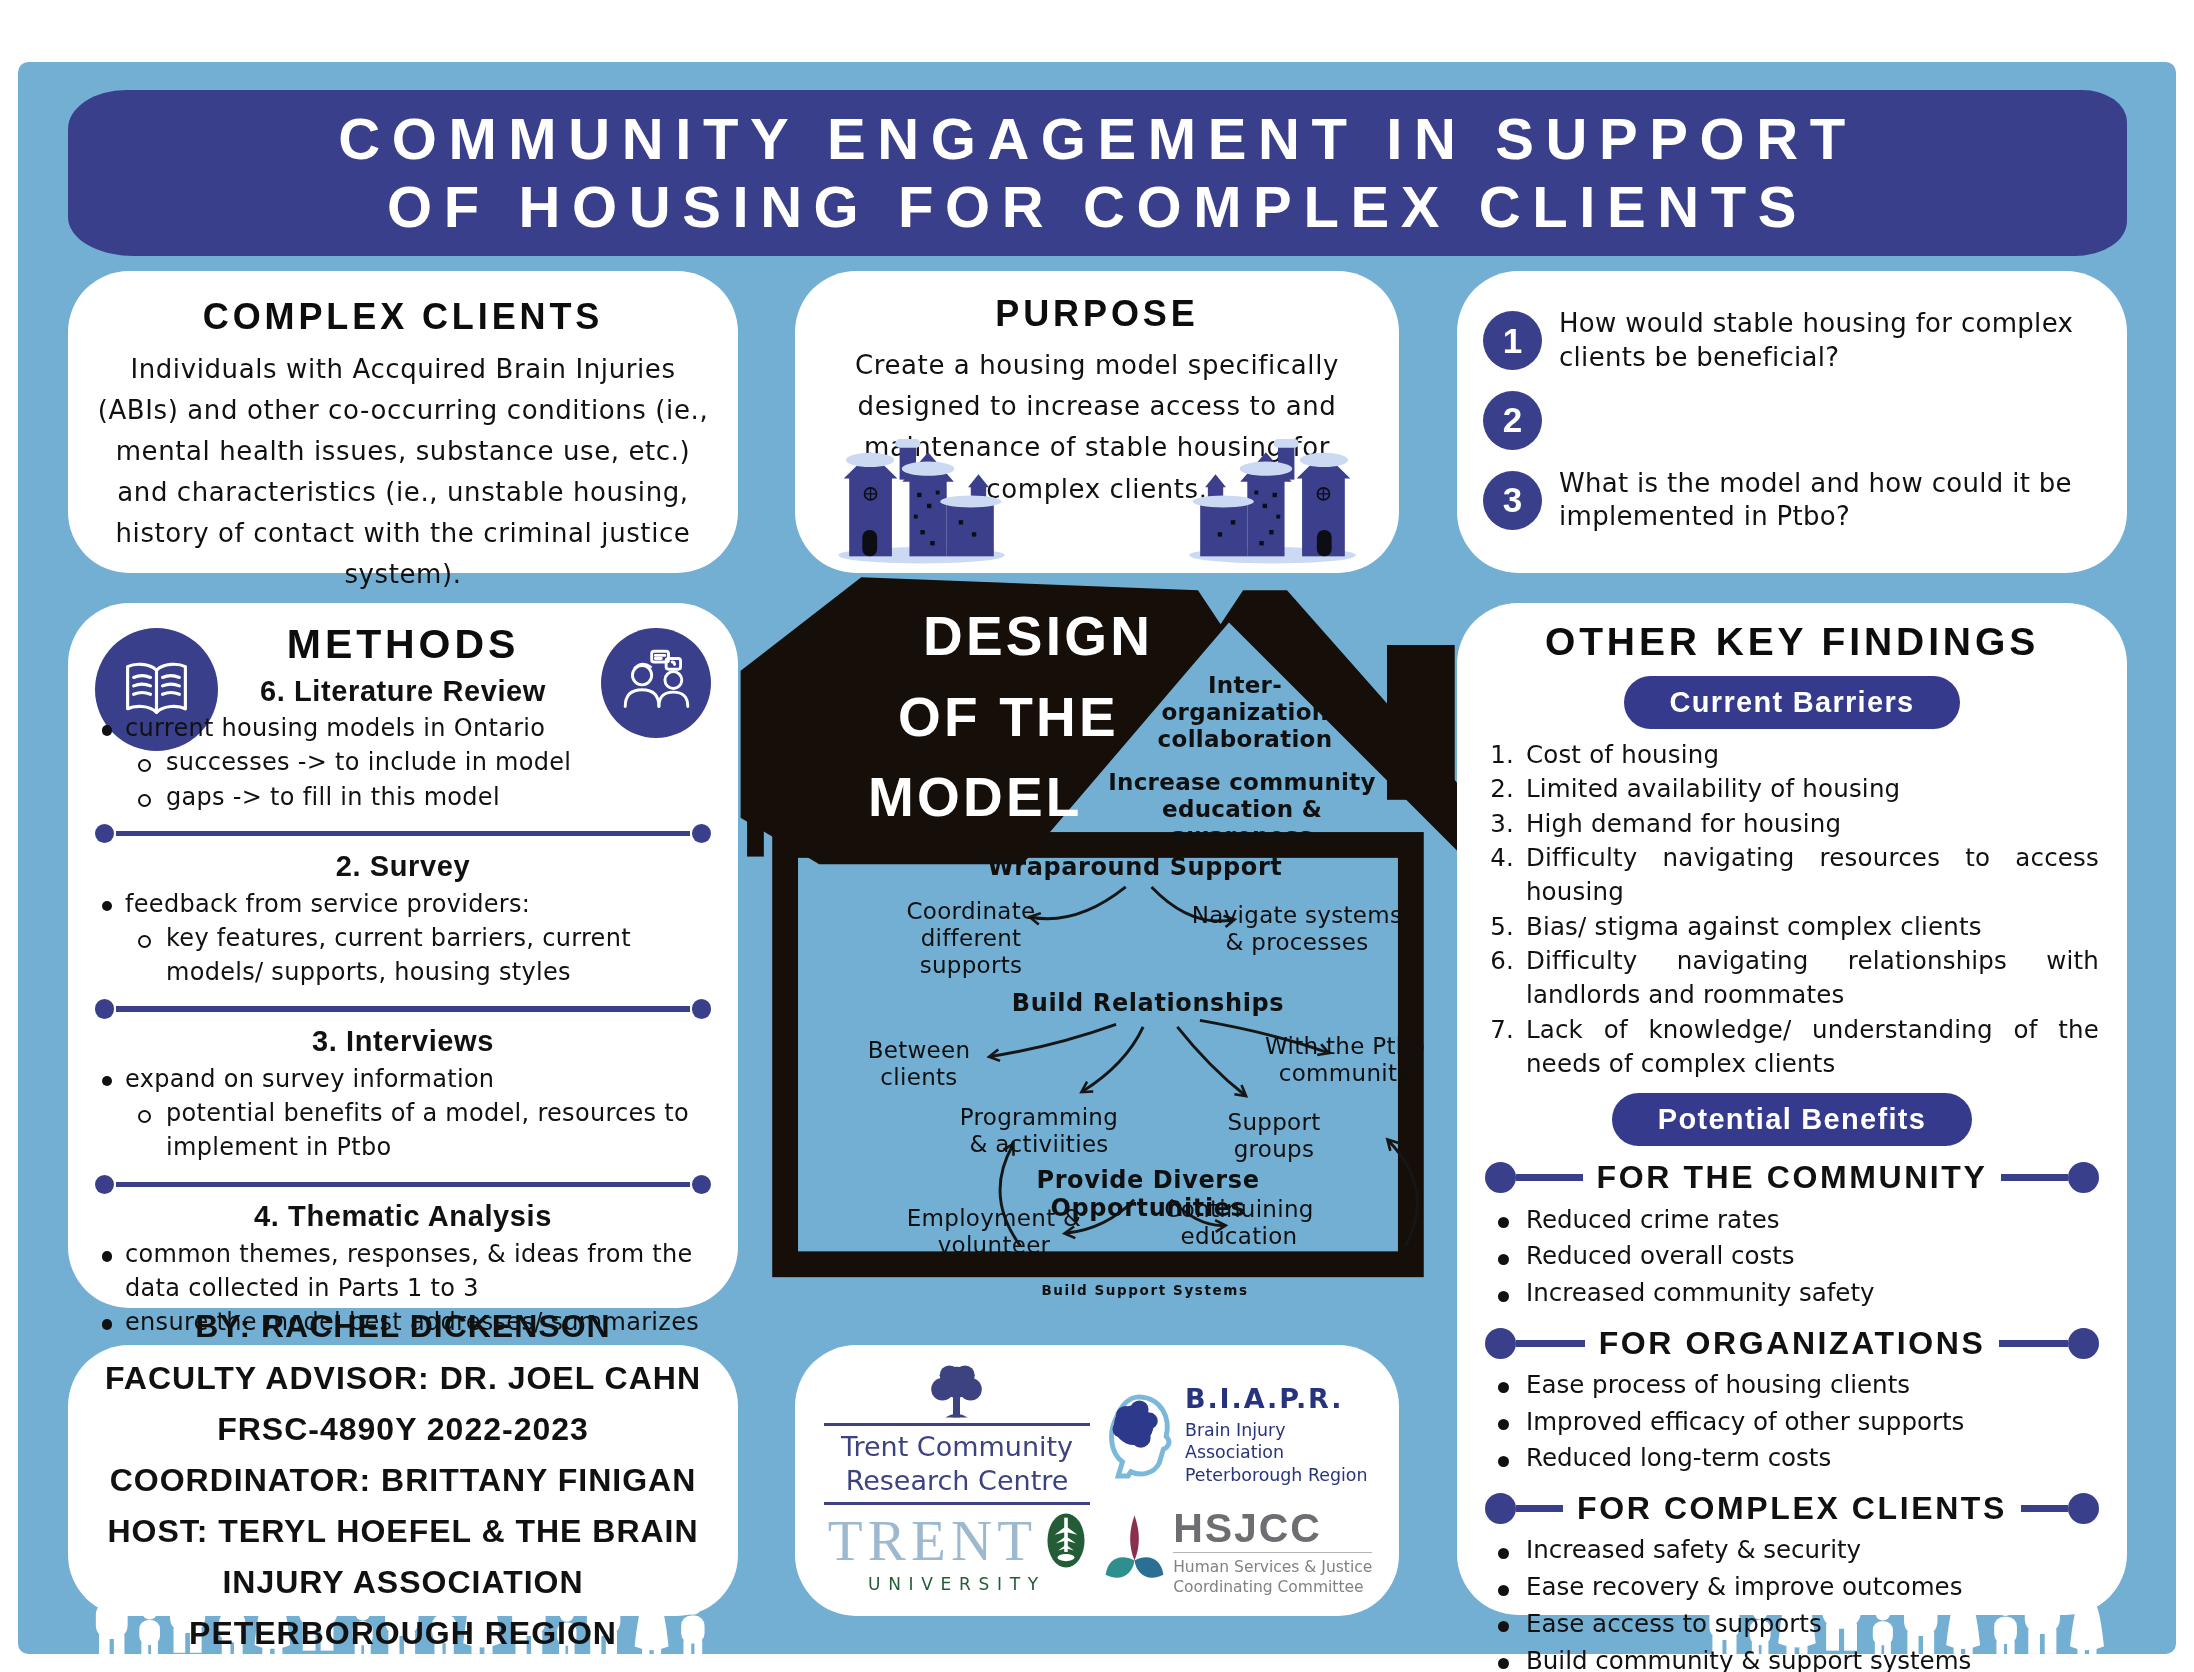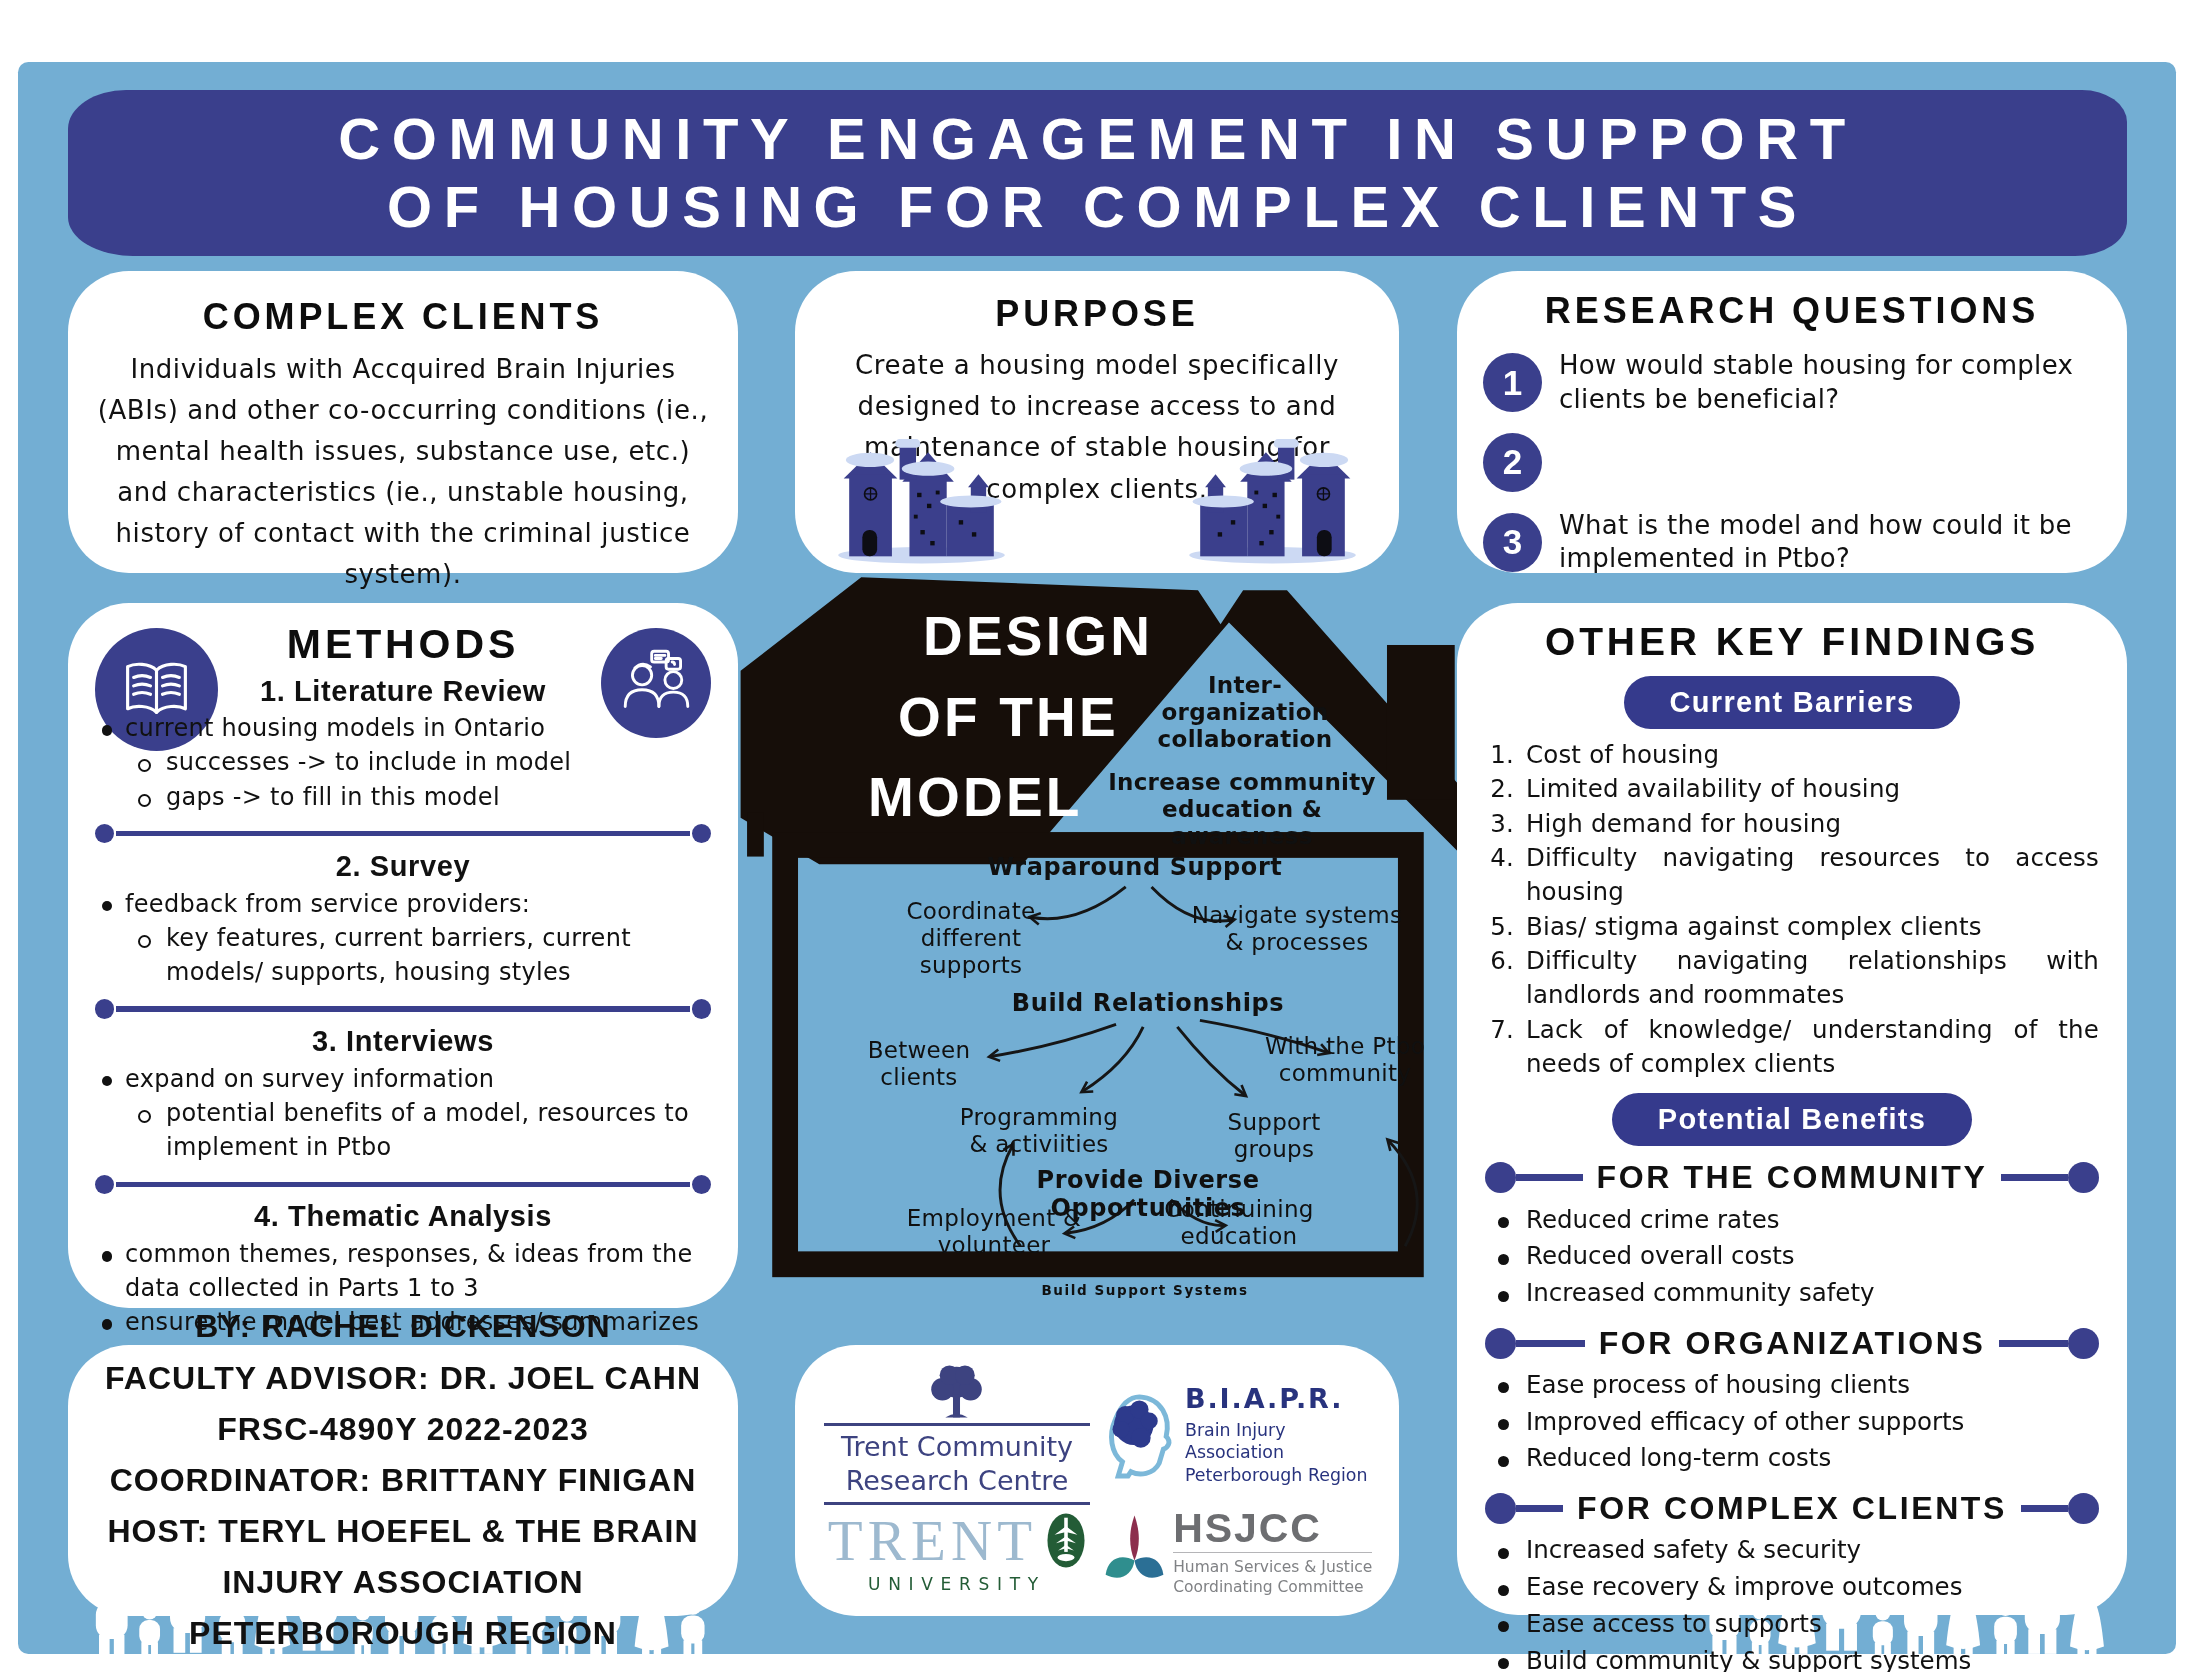--- a/index.html
+++ b/index.html
@@ -235,21 +235,20 @@
           <rect x="176" y="188" width="8" height="8"></rect>
             <rect x="228" y="150" width="8" height="8"></rect>
           <rect x="252" y="172" width="8" height="8"></rect>
             <rect x="146" y="140" width="7" height="7"></rect>
         </g>
       </svg>
     </div>
   </div>
 
   <div class="card" id="card-research">
-    <div class="h1">RESEARCH QUESTIONS</div>
     <div class="rq-row">
       <div class="qnum">1</div>
       <div class="rq-text">How would stable housing for complex clients be beneficial?</div>
     </div>
     <div class="rq-row">
       <div class="qnum">2</div>
     </div>
     <div class="rq-row">
       <div class="qnum">3</div>
       <div class="rq-text">What is the model and how could it be implemented in Ptbo?</div>
@@ -273,21 +272,21 @@
         <circle cx="46" cy="30" r="7"></circle>
         <path d="M34 52 q0,-12 12,-12 q12,0 12,12"></path>
         <rect x="28" y="6" width="14" height="9" rx="2"></rect>
         <path d="M31 9.5 h8 M31 12 h5"></path>
         <rect x="40" y="12" width="12" height="9" rx="2"></rect>
         <path d="M45 15 q2,0 2,2"></path>
       </svg>
     </div>
     <div class="h1" style="font-size:41px">METHODS</div>
 
-    <div class="m-title">1. Literature Review</div>
+    <div class="m-title">6. Literature Review</div>
     <ul class="m-list">
       <li class="b">current housing models in Ontario</li>
       <li class="s">successes -&gt; to include in model</li>
       <li class="s">gaps -&gt; to fill in this model</li>
     </ul>
     <div class="divider">
         <div class="dot"></div>
         <div class="line"></div>
         <div class="dot"></div>
       </div>

